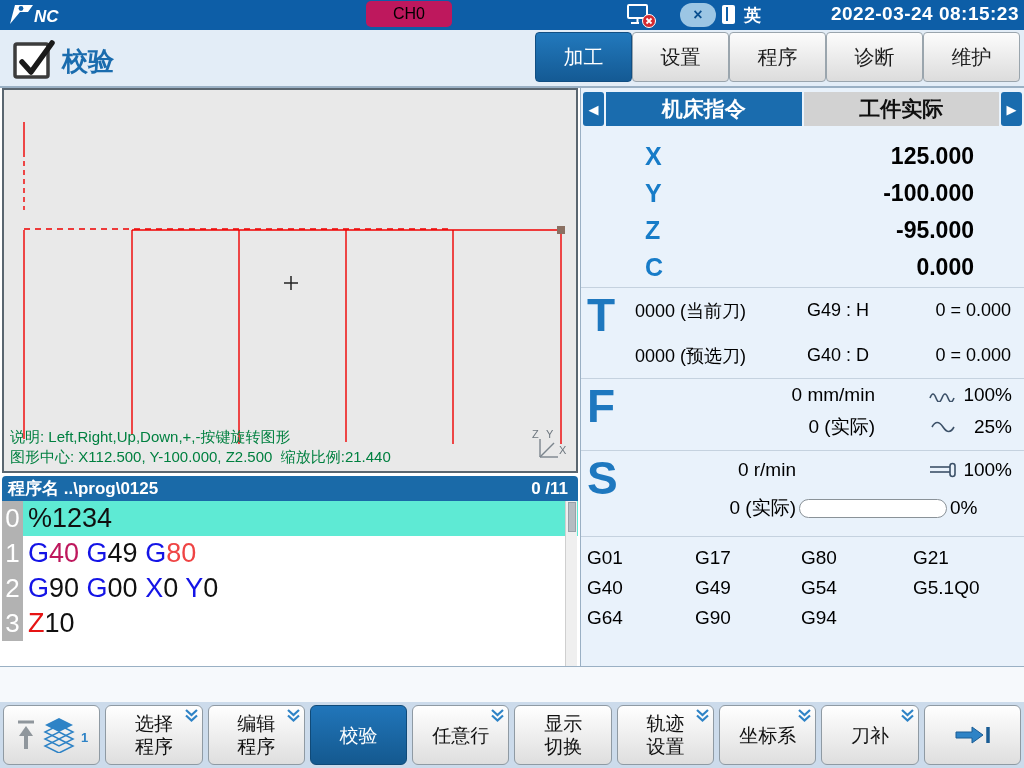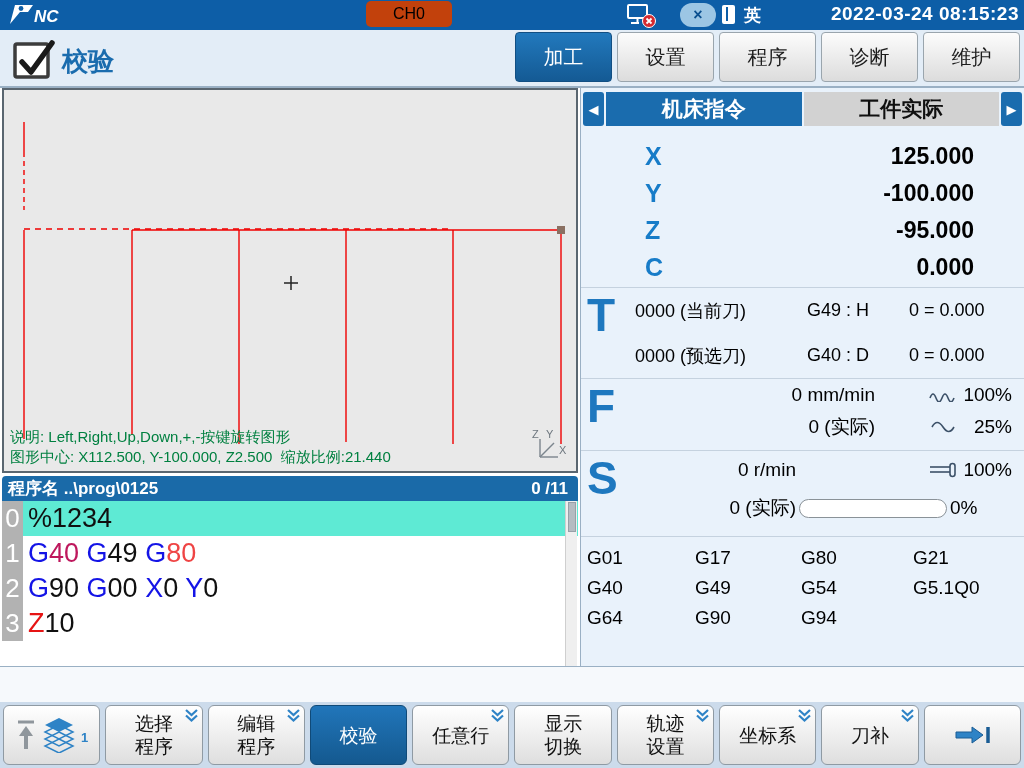--- a/index.html
+++ b/index.html
@@ -3,35 +3,35 @@
 <meta charset="utf-8">
 <style>
   * { margin:0; padding:0; box-sizing:border-box; }
   html,body { width:1024px; height:768px; overflow:hidden; }
   body { font-family:"Liberation Sans","DejaVu Sans",sans-serif; background:#ffffff; position:relative; }
   .abs { position:absolute; }
 
   
   #topbar { left:0; top:0; width:1024px; height:30px; background:#0d5ea7; }
   #logo { left:8px; top:3px; }
-  #ch-box { left:366px; top:1px; width:86px; height:26px; background:#c2410c; border-radius:5px;
+  #ch-box { left:366px; top:1px; width:86px; height:26px; background:#be185d; border-radius:5px;
             color:#000; font-size:16px; text-align:center; line-height:26px; }
   #net-icon { left:625px; top:3px; }
   #pill-x { left:680px; top:3px; width:36px; height:24px; background:#9cc6e4; border-radius:12px;
             color:#0a4f8f; font-weight:bold; font-size:16px; text-align:center; line-height:23px; }
   #ime-icon { left:722px; top:5px; width:13px; height:19px; background:#ffffff; border-radius:2px; }
   #ime-icon::after { content:""; position:absolute; left:4px; top:2px; width:2px; height:14px; background:#0d5ea7; }
   #lang { left:744px; top:4px; color:#fff; font-size:17px; font-weight:bold; }
   #datetime { right:5px; top:3px; color:#fff; font-size:19px; font-weight:bold; letter-spacing:0.5px; }
 
   
   #header { left:0; top:30px; width:1024px; height:58px; background:#e3edf7; border-bottom:2px solid #9ab0c4; }
   #title-icon { left:10px; top:6px; }
   #page-title { left:62px; top:14px; font-size:26px; font-weight:bold; color:#1a6cae; }
-  #mode-tabs { right:4px; top:2px; display:flex; gap:5px; }
+  #mode-tabs { right:4px; top:2px; display:flex; }
   .tab { width:97px; height:50px; border:1px solid #9aa5ad; border-radius:4px; font-size:20px; color:#1c1c1c;
          background:linear-gradient(#fcfcfc,#dcdcdc); display:flex; align-items:center; justify-content:center; }
   .tab.active { background:linear-gradient(#2279bd,#145a94); border-color:#124f83; color:#fff; }
 
   
   #graphics { left:2px; top:88px; width:576px; height:385px; background:#e9e9e9; border:2px solid #5a6670; }
   #plot-svg { left:0; top:0; width:572px; height:381px; }
   .hint { position:absolute; left:6px; color:#008040; font-size:15px; white-space:pre; }
   #hint1 { bottom:24px; }
   #hint2 { bottom:4px; }
@@ -62,21 +62,21 @@
   .axis-row { display:flex; align-items:center; height:37px; }
   .axis-name { margin-left:64px; color:#177cc8; font-size:25px; font-weight:bold; }
   .axis-val { margin-left:auto; margin-right:50px; font-size:23px; font-weight:bold; color:#000; }
 
   .section { border-top:1px solid #c5d2df; position:relative; }
   .big-letter { position:absolute; left:6px; top:4px; font-size:46px; font-weight:bold; color:#1e78bf; line-height:1; }
   #tool-sec { height:91px; }
   .t-row { display:flex; align-items:center; height:45px; font-size:18px; color:#000; }
   .t-num { margin-left:54px; width:172px; }
   .t-mode { width:102px; }
-  .t-off { flex:1; padding-right:13px; }
+  .t-off { flex:1; text-align:right; padding-right:13px; }
   #feed-sec { height:72px; }
   .f-row { display:flex; align-items:center; height:32px; font-size:19px; }
   .f-val { width:282px; text-align:right;margin-left:12px; }
   .f-spacer { flex:1; }
   .f-icon { width:34px; display:flex; justify-content:center; }
   .f-pct { width:64px; text-align:right; padding-right:12px; }
   #spin-sec { height:86px; }
   .s-row { display:flex; align-items:center; height:38px; font-size:19px; }
   .s-val { width:215px; text-align:right; }
   #s-bar { width:148px; height:19px; background:#fff; border:1.5px solid #8a9298; border-radius:10px; margin-left:3px; }

